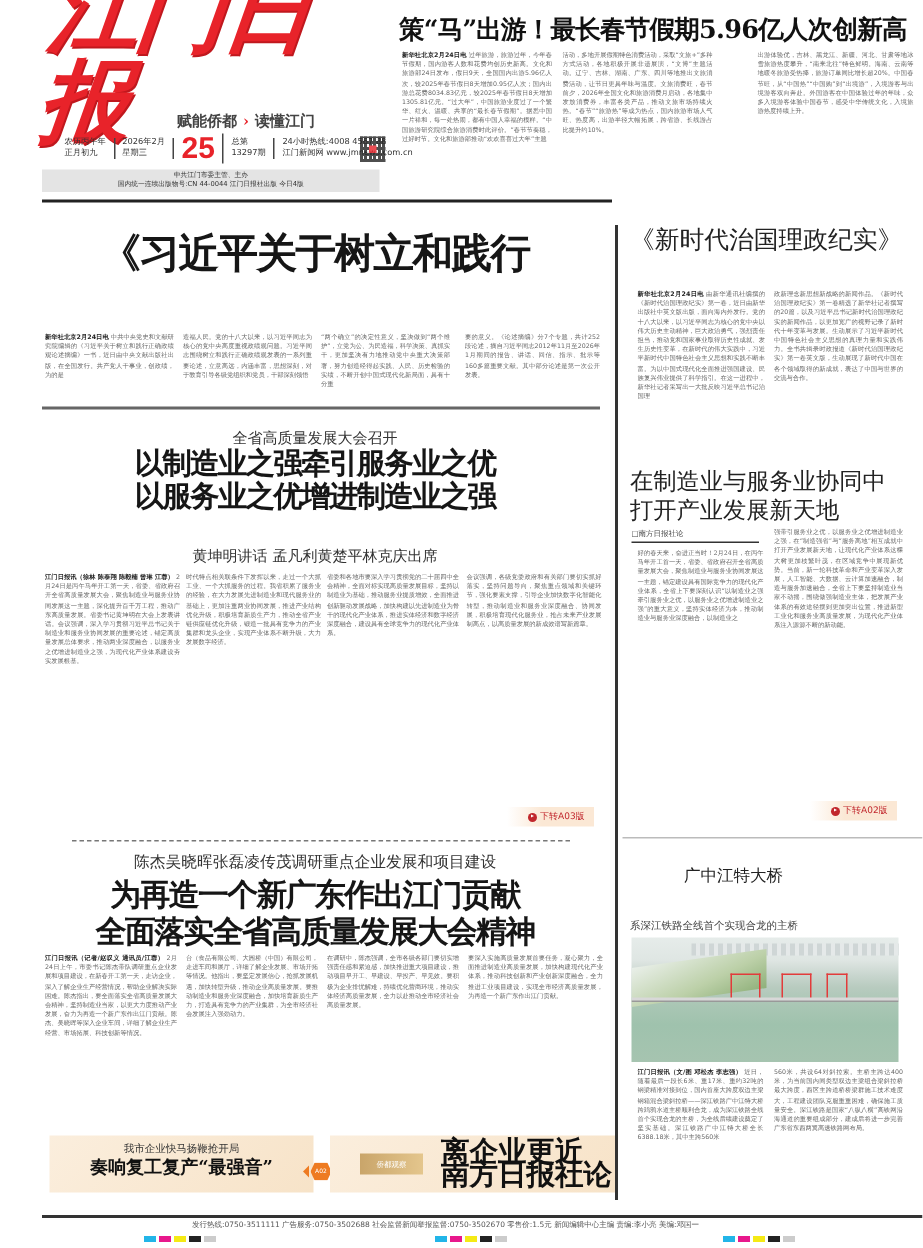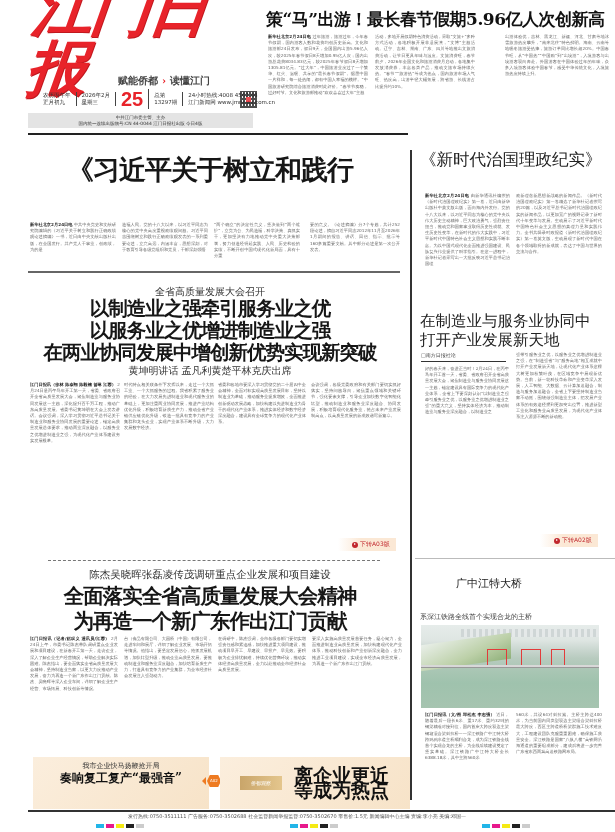--- a/index.html
+++ b/index.html
@@ -62,21 +62,21 @@
   .r-h3 { left:420px; top:575px; width:190px; font-family:"DejaVu Sans", sans-serif; font-size:11px; line-height:18px; color:#222;margin-left:36px; }
   .r-h3-sub { left:420px; top:612px; width:190px; font-family:"DejaVu Sans", sans-serif; font-size:7px; color:#444; }
   .photo { left:421px; top:625px; width:178px; height:83px; overflow:hidden;
     background: linear-gradient(180deg, #e6ecea 0%, #dfe6e3 18%, #c9d6cf 30%, #b8cbbf 40%, #a9c6b4 55%, #9fc2ad 70%, #a6c4b0 100%); }
   .photo .land { position:absolute; left:0; top:14px; width:90px; height:26px; background:linear-gradient(160deg,#e9efe9,#bcd0a8 60%,#8fb07a); transform:skewY(-8deg); }
   .photo .deck { position:absolute; left:0; top:40px; width:178px; height:3px; background:#d8d8d8; border-bottom:1px solid #999; }
   .photo .arch { position:absolute; top:24px; width:20px; height:18px; border:1.5px solid #e23b3b; border-bottom:none; }
   .photo .city { position:absolute; left:40px; top:4px; width:140px; height:8px; background:repeating-linear-gradient(90deg,#cfd6d6 0 3px,#e5e9e9 3px 6px); }
 
   
-  .promo { top:757px; height:52px; background:linear-gradient(135deg,#fbeedd,#f7e3c8); }
+  .promo { top:757px; height:38px; background:linear-gradient(135deg,#fbeedd,#f7e3c8); }
   .promo1 { left:33px; width:176px; text-align:center; }
   .promo1 .k { font-family:"DejaVu Sans", sans-serif; font-size:7px; color:#333; margin-top:4px; }
   .promo1 .t { font-family:"DejaVu Serif", serif; font-weight:bold; font-size:12px; line-height:14px; color:#111; }
   .promo2 { left:220px; width:190px; display:flex; align-items:center; }
   .promo2 .logo { margin-left:20px; width:42px; height:14px; background:linear-gradient(90deg,#c9a56a,#e4c68d); color:#fff; font-size:5px; font-family:"DejaVu Sans",sans-serif; display:flex; align-items:center; justify-content:center; }
   .promo2 .t { margin-left:12px; font-family:"DejaVu Serif", serif; font-weight:bold; font-size:19px; line-height:15px; color:#111; }
   .badge { left:202px; top:775px; width:24px; height:12px; }
   .badge .d { position:absolute; left:5px; top:0; width:14px; height:12px; background:#ee7b22; clip-path:polygon(20% 0,80% 0,100% 50%,80% 100%,20% 100%,0 50%); color:#fff; font-size:4px; font-family:"DejaVu Sans",sans-serif; text-align:center; line-height:12px; }
   .badge .a { position:absolute; top:2px; width:0; height:0; border-top:4px solid transparent; border-bottom:4px solid transparent; }
 
@@ -175,21 +175,20 @@
 <div class="abs jump" style="left:540px; top:534px;">
   <span class="dot"></span>
     <span>下转A02版</span>
 </div>
 <div class="hline" style="left:415px; top:558px; width:200px; background:#bbb;"></div>
 
 <div class="abs s2-kicker">全省高质量发展大会召开</div>
 <div class="abs h-big s2-h">
   <div>以制造业之强牵引服务业之优</div>
   <div>以服务业之优增进制造业之强</div>
-  <div>在两业协同发展中增创新优势实现新突破</div>
 </div>
 <div class="abs s2-sub">黄坤明讲话  孟凡利黄楚平林克庆出席</div>
 <div class="col txt" style="left:30px; top:382px; width:90px; height:156px;">
   <b>江门日报讯（徐林 陈泰翔 陈毅楠 曾琳 江蓉）</b> <span>2月24日是丙午马年开工第一天，省委、省政府召开全省高质量发展大会，聚焦制造业与服务业协同发展这一主题，深化提升百千万工程，推动广东高质量发展。省委书记黄坤明在大会上发表讲话。会议强调，深入学习贯彻习近平总书记关于制造业和服务业协同发展的重要论述，锚定高质量发展总体要求，推动两业深度融合，以服务业之优增进制造业之强，为现代化产业体系建设夯实发展根基。</span>
 </div>
 <div class="col txt" style="left:124px; top:382px; width:90px; height:156px;">
   <span>时代特点相关联条件下发挥以来，走过一个大抓工业、一个大抓服务的过程。我省积累了服务业的经验，在大力发展先进制造业和现代服务业的基础上，更加注重两业协同发展，推进产业结构优化升级，积极培育新质生产力，推动全省产业链供应链优化升级，锻造一批具有竞争力的产业集群和龙头企业，实现产业体系不断升级，大力发展数字经济。</span>
 </div>
 <div class="col txt" style="left:218px; top:382px; width:88px; height:156px;">
   <span>省委和各地市要深入学习贯彻党的二十届四中全会精神，全面对标实现高质量发展目标，坚持以制造业为基础，推动服务业提质增效，全面推进创新驱动发展战略，加快构建以先进制造业为骨干的现代化产业体系，推进实体经济和数字经济深度融合，建设具有全球竞争力的现代化产业体系。</span>
@@ -198,22 +197,22 @@
   <span>会议强调，各级党委政府和有关部门要切实抓好落实，坚持问题导向，聚焦重点领域和关键环节，强化要素支撑，引导企业加快数字化智能化转型，推动制造业和服务业深度融合、协同发展，积极培育现代化服务业，抢占未来产业发展制高点，以高质量发展的新成效谱写新篇章。</span>
 </div>
 <div class="abs jump" style="left:338px; top:538px;">
   <span class="dot"></span>
     <span>下转A03版</span>
 </div>
 <div class="dashline" style="left:48px; top:560px; width:332px;"></div>
 
 <div class="abs s3-kicker">陈杰吴晓晖张磊凌传茂调研重点企业发展和项目建设</div>
 <div class="abs h-big s3-h">
+  <div>为再造一个新广东作出江门贡献</div>
   <div>全面落实全省高质量发展大会精神</div>
-  <div>为再造一个新广东作出江门贡献</div>
 </div>
 <div class="col txt" style="left:30px; top:636px; width:88px; height:112px;">
   <b>江门日报讯（记者/赵叹义 通讯员/江蓉）</b> <span>2月24日上午，市委书记陈杰带队调研重点企业发展和项目建设，在新春开工第一天，走访企业，深入了解企业生产经营情况，帮助企业解决实际困难。陈杰指出，要全面落实全省高质量发展大会精神，坚持制造业当家，以更大力度推动产业发展，奋力为再造一个新广东作出江门贡献。陈杰、吴晓晖等深入企业车间，详细了解企业生产经营、市场拓展、科技创新等情况。</span>
 </div>
 <div class="col txt" style="left:124px; top:636px; width:88px; height:112px;">
   <span>台（食品有限公司、大园桥（中国）有限公司，走进车间和展厅，详细了解企业发展、市场开拓等情况。他指出，要坚定发展信心，抢抓发展机遇，加快转型升级，推动企业高质量发展。要推动制造业和服务业深度融合，加快培育新质生产力，打造具有竞争力的产业集群，为全市经济社会发展注入强劲动力。</span>
 </div>
 <div class="col txt" style="left:218px; top:636px; width:88px; height:112px;">
   <span>在调研中，陈杰强调，全市各级各部门要切实增强责任感和紧迫感，加快推进重大项目建设，推动项目早开工、早建设、早投产、早见效。要积极为企业排忧解难，持续优化营商环境，推动实体经济高质量发展，全力以赴推动全市经济社会高质量发展。</span>
 </div>
@@ -246,21 +245,21 @@
 </div>
 <div class="abs badge">
   <span class="a" style="left:0; border-right:4px solid #ee7b22;"></span>
   <span class="d">A02</span>
   <span class="a" style="left:20px; border-left:4px solid #ee7b22;"></span>
 </div>
 <div class="abs promo promo2">
   <div class="logo">侨都观察</div>
   <div class="t">
     <div>离企业更近</div>
-    <div>等成为热点</div>
+    <div>南方日报社论</div>
   </div>
 </div>
 
 <div class="abs footer-line"></div>
 <div class="abs footer-txt">发行热线:0750-3511111  广告服务:0750-3502688  社会监督新闻举报监督:0750-3502670  零售价:1.5元  新闻编辑中心主编  责编:李小亮  美编:邓国一</div>
 <div class="abs cmyk" style="left:96px;">
   <span style="background:#22b5e8;"></span>
     <span style="background:#e8188c;"></span>
     <span style="background:#f5ea14;"></span>
     <span style="background:#222;"></span>

